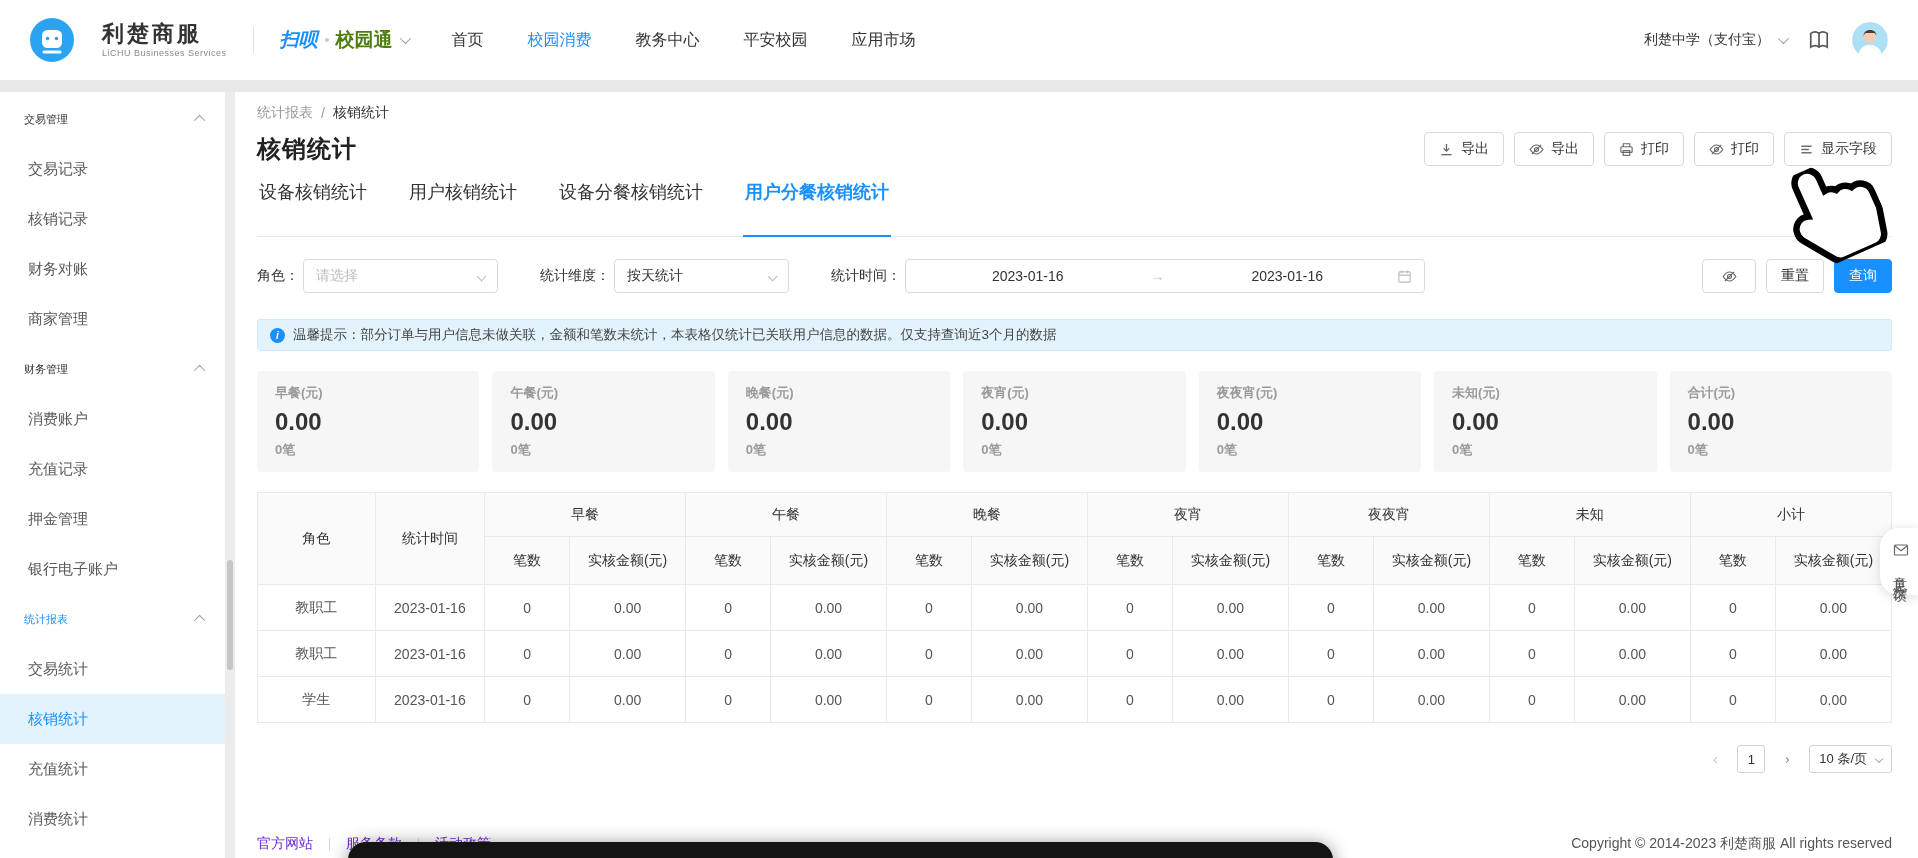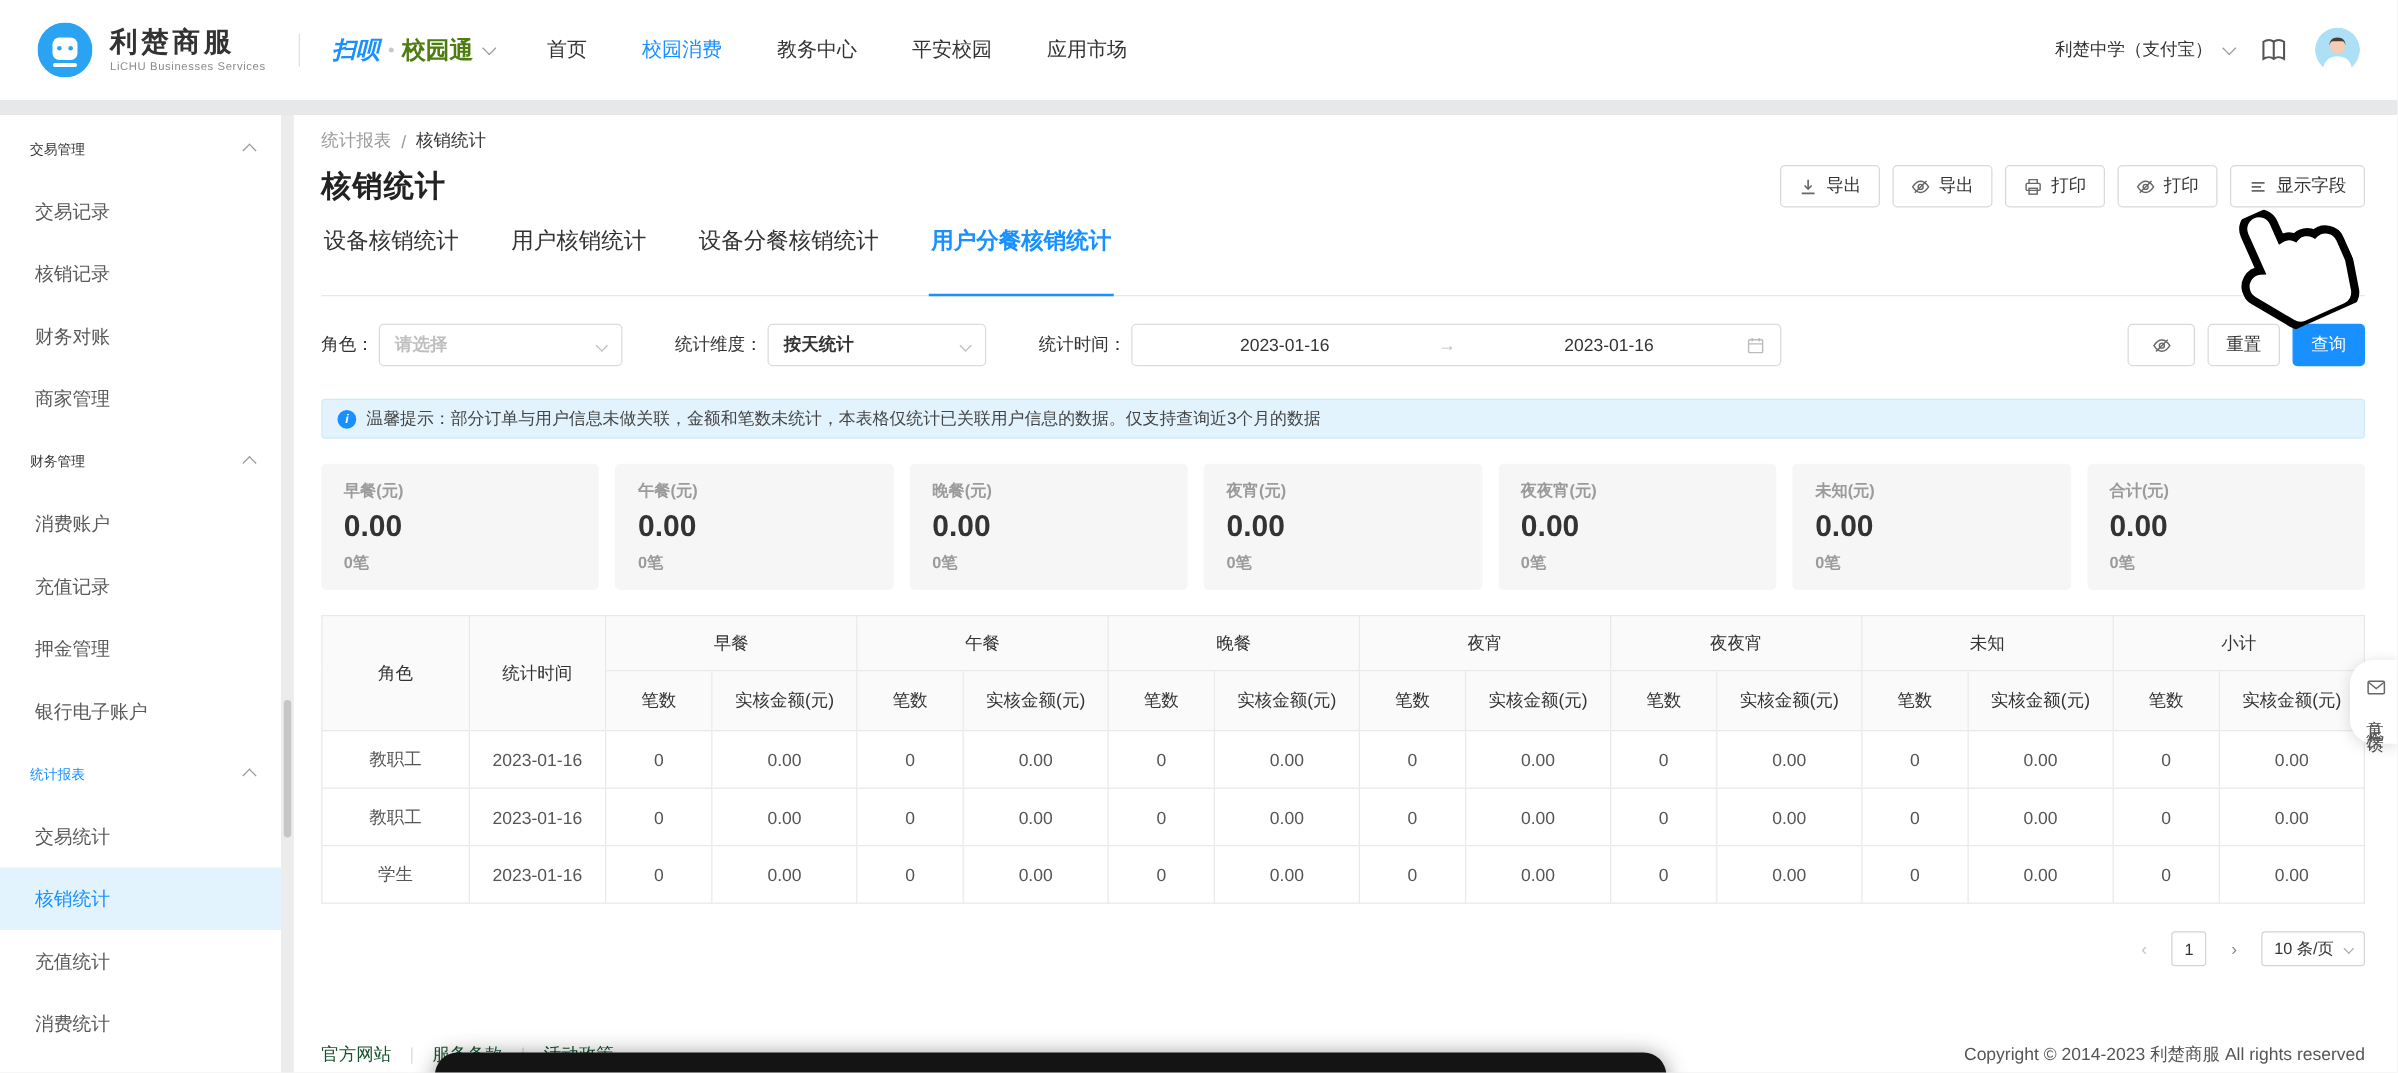--- a/index.html
+++ b/index.html
@@ -3,21 +3,21 @@
 <meta charset="utf-8">
 <style>
   * { box-sizing: border-box; margin: 0; padding: 0; }
   html,body { width:1918px; height:858px; overflow:hidden; }
   body {
     font-family:"Liberation Sans","DejaVu Sans",sans-serif;
     background:#e7e8ea; color:#333; position:relative; font-size:14px;
   }
   
   .topbar{ height:80px; background:#fff; display:flex; align-items:center; padding:0 30px; position:relative; z-index:6;}
-  .logo-group{ display:flex; align-items:center; gap:14px; }
+  .logo-group{ display:flex; align-items:center; gap:28px; }
   .logo-mark{ width:44px; height:44px; flex:0 0 auto; }
   .logo-text .t1{ font-size:22px; font-weight:bold; color:#333; letter-spacing:3px; line-height:24px;}
   .logo-text .t2{ font-size:9px; color:#8a8a8a; letter-spacing:.5px; margin-top:2px;}
   .top-divider{ width:1px; height:26px; background:#e0e0e0; margin:0 26px; }
   .main-nav{ display:flex; align-items:center; gap:44px; }
   .brand-nav{ display:flex; align-items:center; gap:7px; cursor:pointer;}
   .brand-word{ color:#1890ff; font-weight:bold; font-style:italic; font-size:19px;}
   .brand-dot{ width:4px; height:4px; border-radius:50%; background:#c9c9c9;}
   .brand-label{ font-size:19px; color:#4d7c0f;font-weight:bold;}
   .nav-item{ font-size:16px; color:#333; cursor:pointer; display:flex; align-items:center;}
@@ -50,21 +50,21 @@
   .btn{ height:34px; background:#fff; border:1px solid #d9d9d9; border-radius:4px; display:inline-flex; align-items:center; gap:7px; padding:0 14px; font-size:14px; color:#333; cursor:pointer;}
   .btn-icon{ width:15px; height:15px; color:#666; display:inline-flex;}
   .btn-icon svg{ width:100%; height:100%; }
   
   .tabs{ margin-top:12px; display:flex; gap:38px; border-bottom:1px solid #e8e8e8;}
   .tab{ padding:2px 2px 31px; font-size:18px; color:#333; cursor:pointer; border-bottom:2px solid transparent; margin-bottom:-1px;text-align:right;}
   .tab.active{ color:#1890ff; font-weight:bold; border-bottom-color:#1890ff;}
   
   .filters{ margin-top:22px; display:flex; align-items:center;}
   .f-label{ font-size:14px; color:#333; margin-right:4px; white-space:nowrap;}
-  .select{ height:34px; border:1px solid #dcdcdc; border-radius:4px; display:flex; align-items:center; padding:0 26px 0 12px; position:relative; background:#fff; cursor:pointer;font-weight:bold;}
+  .select{ height:34px; border:1px solid #dcdcdc; border-radius:4px; display:flex; align-items:center; padding:0 26px 0 12px; position:relative; background:#fff; cursor:pointer;}
   .select .sel-caret{ position:absolute; right:12px; top:13px; width:7px; height:7px; border-right:1.4px solid #bbb; border-bottom:1.4px solid #bbb; transform:rotate(45deg);}
   .sel-placeholder{ color:#bfbfbf; }
   .sel-value{ color:#333; }
   .gap40{ width:42px; }
   .date-range{ height:34px; width:520px; border:1px solid #dcdcdc; border-radius:4px; display:flex; align-items:center; padding:0 12px; background:#fff; cursor:pointer; color:#333;}
   .date-range .d{ flex:1; text-align:center;}
   .date-range .arr{ color:#bbb; flex:0 0 40px; text-align:center;}
   .icon-cal{ width:15px; height:15px; color:#bbb;}
   .filters-right{ margin-left:auto; display:flex; gap:10px; align-items:center;}
   .btn.icon-only{ width:54px; justify-content:center; padding:0;}
@@ -87,21 +87,21 @@
   tbody td{ height:46px; color:#555;}
   
   .pagination{ margin-top:22px; display:flex; justify-content:flex-end; align-items:center; gap:8px;}
   .pg-arrow{ width:28px; height:28px; display:flex; align-items:center; justify-content:center; color:#c3c3c3; font-size:14px; cursor:pointer;}
   .pg-arrow.next{ color:#888; }
   .pg-num{ min-width:28px; height:28px; border:1px solid #d4d4d4; border-radius:3px; display:flex; align-items:center; justify-content:center; color:#333; background:#fff; cursor:pointer; font-size:13px;}
   .pg-size{ height:28px; border:1px solid #d4d4d4; border-radius:3px; display:flex; align-items:center; padding:0 24px 0 9px; position:relative; font-size:13px; color:#333; cursor:pointer; background:#fff;}
   .pg-size .sel-caret{ position:absolute; right:9px; top:10px; width:6px; height:6px; border-right:1.3px solid #aaa; border-bottom:1.3px solid #aaa; transform:rotate(45deg);}
   
   .footer{ margin-top:62px; display:flex; align-items:center; font-size:14px;}
-  .footer-link{ color:#14532d; cursor:pointer; text-decoration:none;}
+  .footer-link{ color:#6d28d9; cursor:pointer; text-decoration:none;}
   .f-div{ width:1px; height:13px; background:#d8d8d8; margin:0 16px;}
   .copyright{ margin-left:auto; color:#555;}
   
   .feedback-tab{ position:absolute; right:0; top:528px; width:38px; background:#fff; border-radius:19px 0 0 19px; box-shadow:0 2px 12px rgba(0,0,0,.14); padding:14px 6px 14px 9px; display:flex; flex-direction:column; align-items:center; gap:7px; cursor:pointer; z-index:20;}
   .icon-mail{ width:16px; height:16px; color:#666;}
   .fb-text{ writing-mode:vertical-lr; text-orientation:upright; font-size:14px; color:#555; letter-spacing:4px;}
   .hand-cursor{ position:absolute; left:1788px; top:162px; width:92px; height:98px; z-index:50; pointer-events:none;}
   .bottom-pill{ position:absolute; left:348px; top:842px; width:985px; height:36px; background:#141414; border-radius:18px; box-shadow:0 2px 18px rgba(0,0,0,.45); z-index:15;}
 </style>
 </head>

